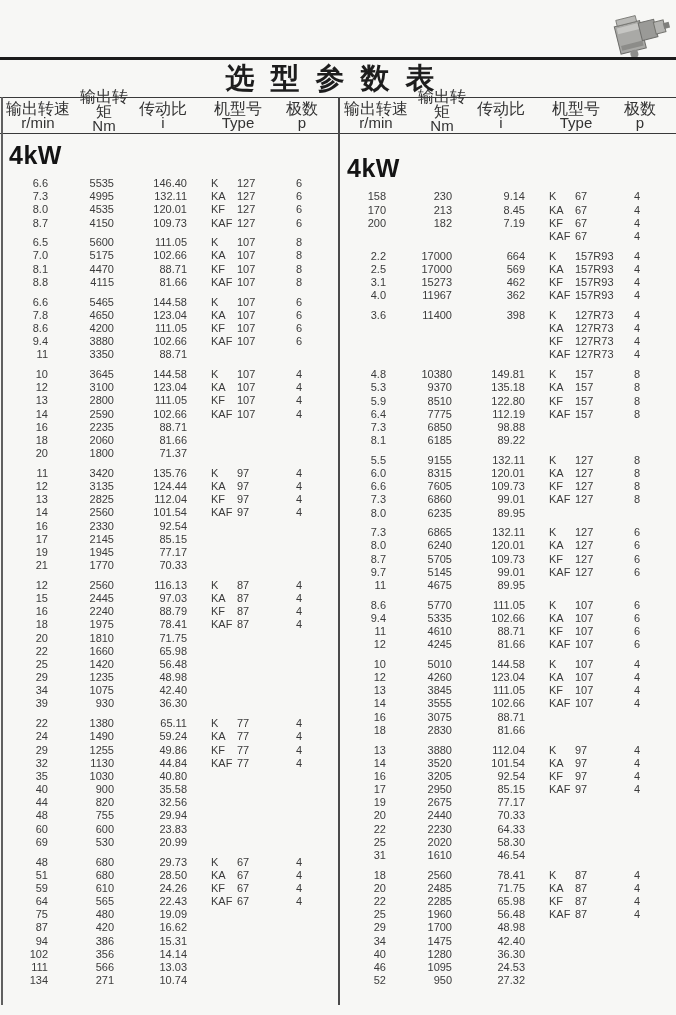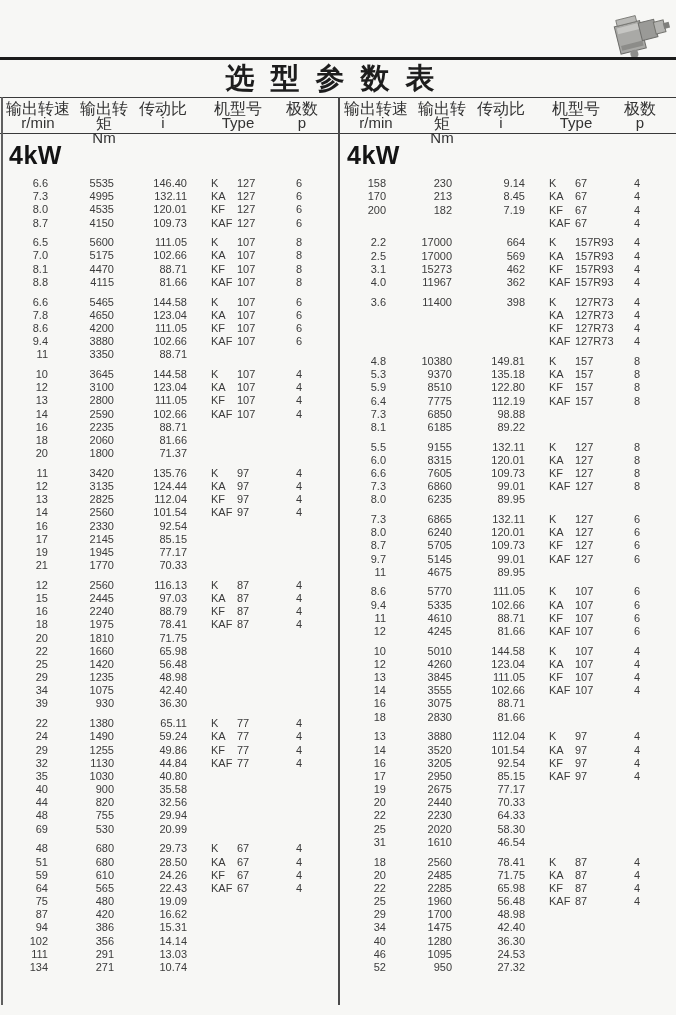--- a/index.html
+++ b/index.html
@@ -17,21 +17,21 @@
   }
   .header-band{
     position:absolute;top:97px;left:0;width:676px;height:37px;
     border-top:1.5px solid #3a3a3a;border-bottom:1.5px solid #3a3a3a;
     display:flex;box-sizing:border-box;
   }
   .header-half{width:338px;display:flex;padding-top:3px;box-sizing:border-box;}
   .hcol{display:flex;flex-direction:column;text-align:center;}
   .hcol .lab{font-size:16px;line-height:15px;color:#333;}
   .hcol .unit{font-size:15px;line-height:14px;color:#333;}
-  .h-speed{width:76px;}.h-torque{width:56px;}.h-ratio{width:62px;}
+  .h-speed{width:76px;}.h-torque{width:56px;justify-content:flex-end;}.h-ratio{width:62px;}
   .h-type{width:88px;}.h-poles{width:40px;}
   .left-border{position:absolute;left:1px;top:97px;width:1.5px;height:908px;background:#606060;}
   .col-divider{position:absolute;left:338px;top:97px;width:1.5px;height:908px;background:#4a4a4a;}
   .body-area{position:absolute;top:138px;left:0;width:676px;display:flex;align-items:flex-end;}
   .table-col{width:338px;}
   .power{
     font-size:25px;font-weight:bold;color:#141414;
     line-height:29px;margin:3px 0 7px 9px;letter-spacing:0.5px;
   }
   .block{margin-bottom:6.5px;}
@@ -492,20 +492,28 @@
           </div>
           <div class="row">
             <span class="c-speed">48</span>
             <span class="c-torque">755</span>
             <span class="c-ratio">29.94</span>
             <span class="c-model"></span>
             <span class="c-size"></span>
             <span class="c-poles"></span>
           </div>
           <div class="row">
+            <span class="c-speed">60</span>
+            <span class="c-torque">600</span>
+            <span class="c-ratio">23.83</span>
+            <span class="c-model"></span>
+            <span class="c-size"></span>
+            <span class="c-poles"></span>
+          </div>
+          <div class="row">
             <span class="c-speed">69</span>
             <span class="c-torque">530</span>
             <span class="c-ratio">20.99</span>
             <span class="c-model"></span>
             <span class="c-size"></span>
             <span class="c-poles"></span>
           </div>
         </div>
         <div class="block">
           <div class="row">
@@ -567,21 +575,21 @@
           <div class="row">
             <span class="c-speed">102</span>
             <span class="c-torque">356</span>
             <span class="c-ratio">14.14</span>
             <span class="c-model"></span>
             <span class="c-size"></span>
             <span class="c-poles"></span>
           </div>
           <div class="row">
             <span class="c-speed">111</span>
-            <span class="c-torque">291</span>
+            <span class="c-torque">566</span>
             <span class="c-ratio">13.03</span>
             <span class="c-model"></span>
             <span class="c-size"></span>
             <span class="c-poles"></span>
           </div>
           <div class="row">
             <span class="c-speed">134</span>
             <span class="c-torque">271</span>
             <span class="c-ratio">10.74</span>
             <span class="c-model"></span>

